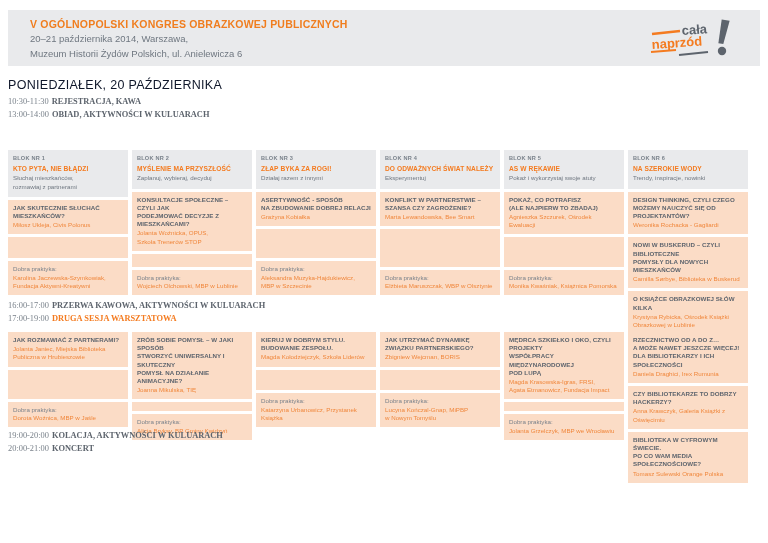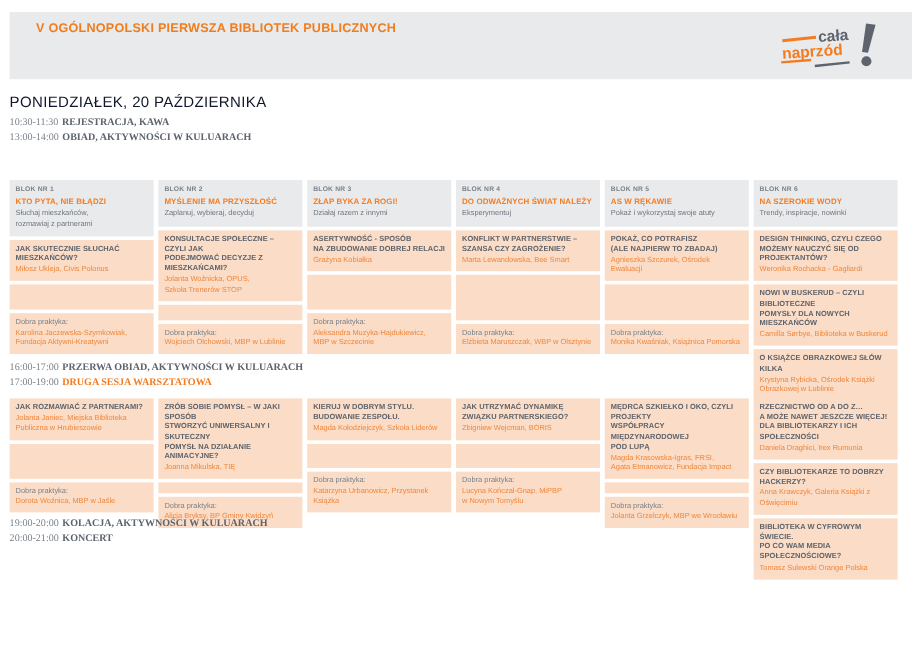--- a/index.html
+++ b/index.html
@@ -64,21 +64,23 @@
 
   .spacer{flex:1 1 auto;background:#fbdcc6;}
 </style>
 </head>
 <body>
 
 <div class="page">
 
   <div class="header">
     <div class="header-inner">
-      <div class="h-title">V OGÓLNOPOLSKI PIERWSZA BIBLIOTEK PUBLICZNYCH</div>
+      <div class="h-title">V OGÓLNOPOLSKI KONGRES OBRAZKOWEJ PUBLICZNYCH</div>
+      <div class="h-sub">20–21 października 2014, Warszawa,</div>
+      <div class="h-sub">Muzeum Historii Żydów Polskich, ul. Anielewicza 6</div>
     </div>
     <div class="logo">
       <svg width="92" height="42" viewBox="0 0 92 42">
         <line x1="6" y1="16" x2="34" y2="13" stroke="#f47b20" stroke-width="2.4"></line>
         <text x="36" y="17" font-family="Liberation Sans, sans-serif" font-size="13" font-weight="bold" fill="#5d646d" transform="rotate(-4 36 17)">cała</text>
         <text x="6" y="31" font-family="Liberation Sans, sans-serif" font-size="13" font-weight="bold" fill="#f47b20" transform="rotate(-4 6 31)">naprzód</text>
         <line x1="5" y1="34" x2="30" y2="32" stroke="#f47b20" stroke-width="2"></line>
         <line x1="33" y1="37" x2="62" y2="34" stroke="#5d646d" stroke-width="2"></line>
         <path d="M74 2 L82 2 L79 26 L74 26 Z" fill="#5d646d" transform="rotate(8 78 14)"></path>
         <circle cx="76" cy="33" r="4.2" fill="#5d646d"></circle>
@@ -189,21 +191,21 @@
           <div class="cell-person">Camilla Sørbye, Biblioteka w Buskerud</div>
         </div>
         <div class="cell">
           <div class="cell-title">O KSIĄŻCE OBRAZKOWEJ SŁÓW KILKA</div>
           <div class="cell-person">Krystyna Rybicka, Ośrodek Książki<br>Obrazkowej w Lublinie</div>
         </div>
       </div>
     </div>
 
   <div class="sched" id="sched-mid">
-      <div class="sline"><span class="t">16:00-17:00</span><span class="lbl gray">PRZERWA OBIAD, AKTYWNOŚCI W KULUARACH</span></div>
+      <div class="sline"><span class="t">16:00-17:00</span><span class="lbl gray">PRZERWA KAWOWA, AKTYWNOŚCI W KULUARACH</span></div>
       <div class="sline"><span class="t">17:00-19:00</span><span class="lbl orange">DRUGA SESJA WARSZTATOWA</span></div>
     </div>
 
   <div class="grid" id="grid-session2" style="top: 332px; height: 95px;">
       <div class="col" style="height: 95px;">
         <div class="cell">
           <div class="cell-title">JAK ROZMAWIAĆ Z PARTNERAMI?</div>
           <div class="cell-person">Jolanta Janiec, Miejska Biblioteka<br>Publiczna w Hrubieszowie</div>
         </div>
         <div class="cell spacer"></div>

